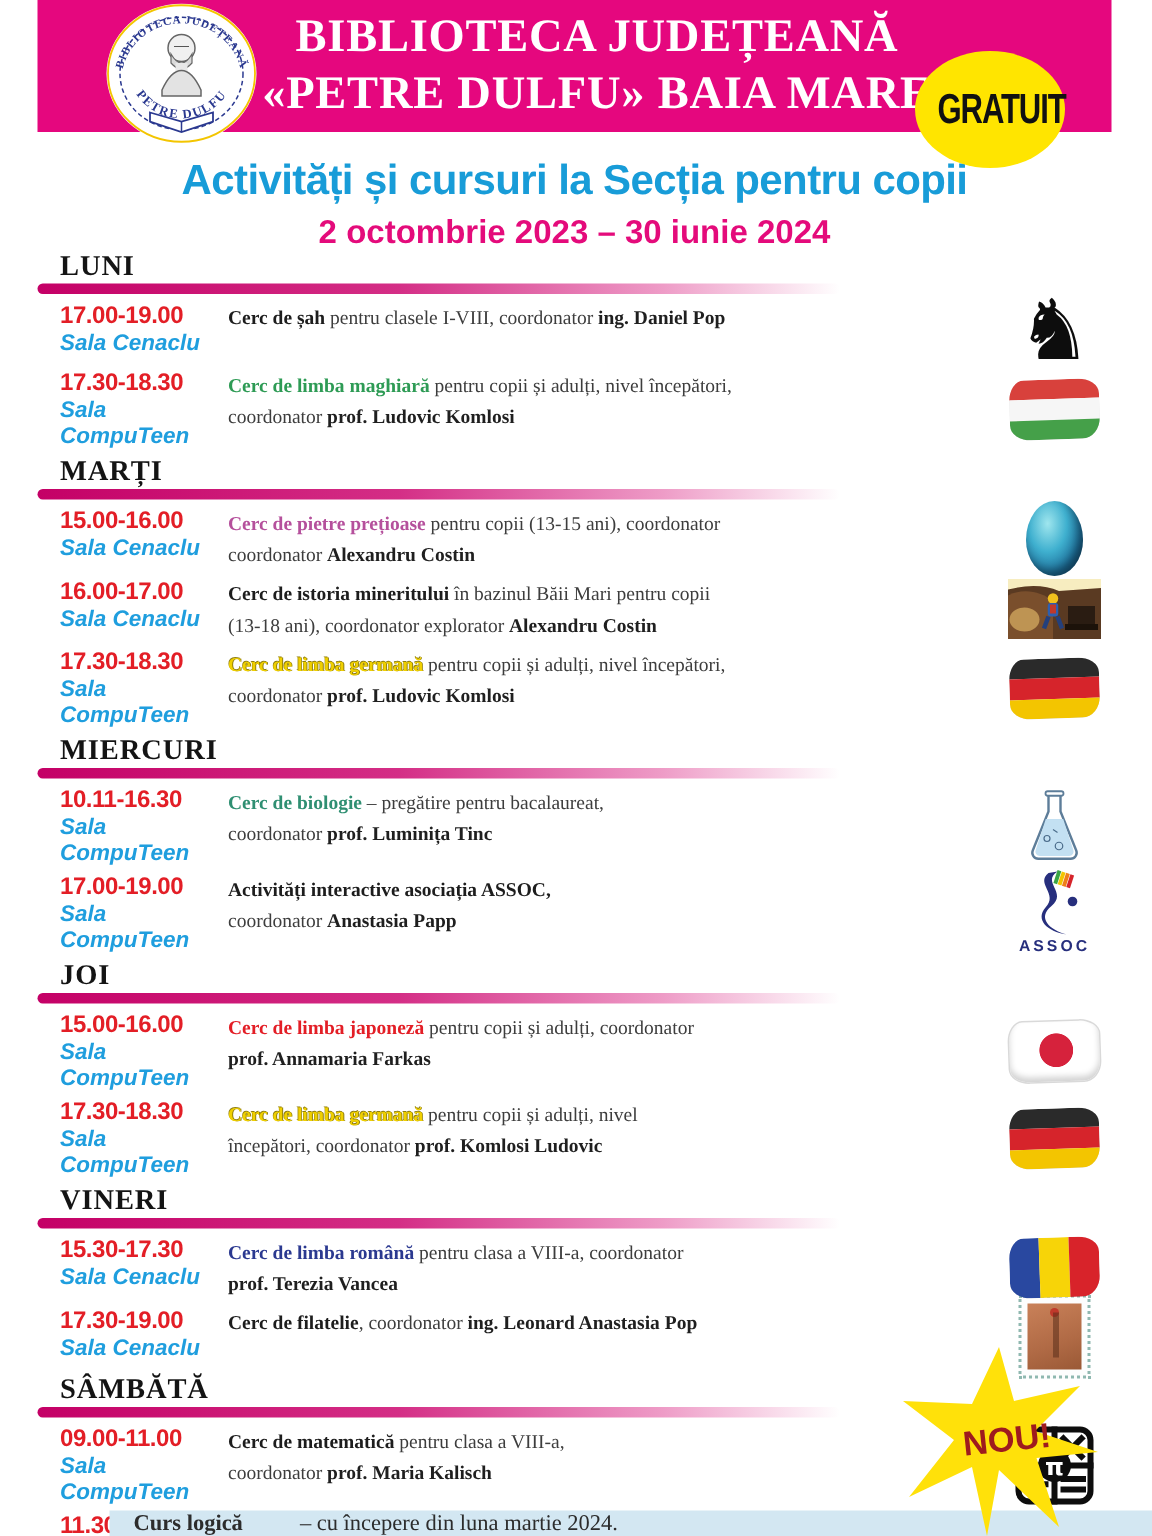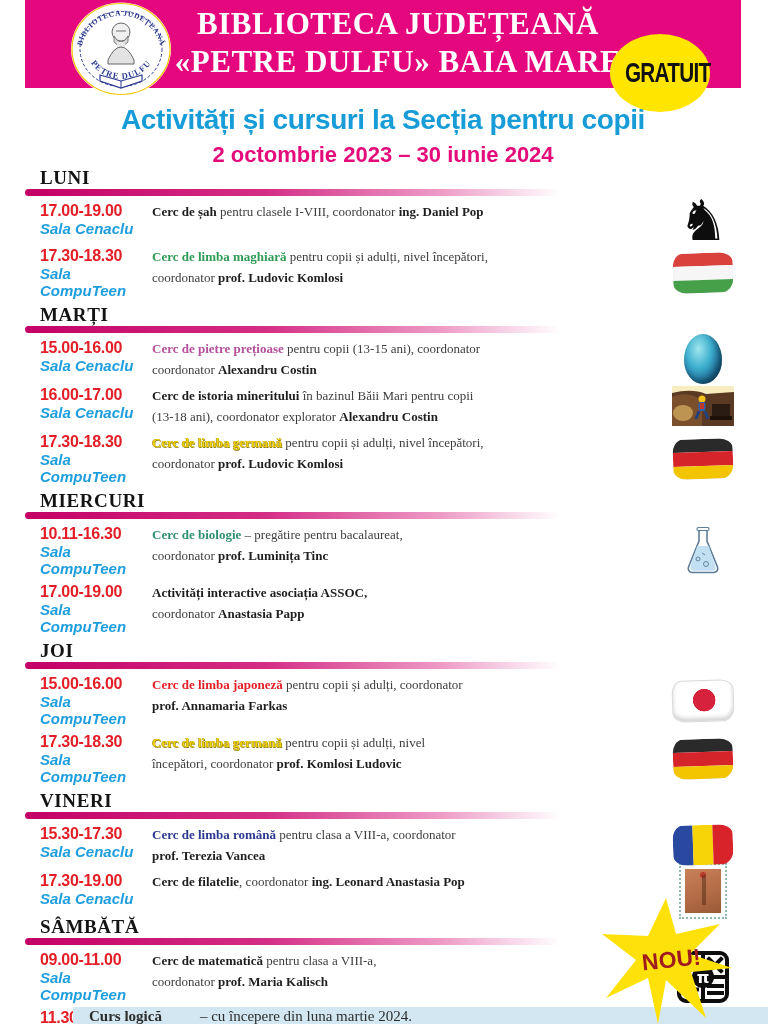--- a/index.html
+++ b/index.html
@@ -224,20 +224,35 @@
               <path d="M18 27 l3 2" stroke="#4a6b8a" stroke-width="0.8"></path>
             </svg>
           </div>
         </div>
         <div class="event">
           <div class="time-col">
             <div class="time">17.00-19.00</div>
             <div class="room">Sala CompuTeen</div>
           </div>
           <div class="desc"><span class="c c-black">Activități interactive asociația ASSOC,</span><br><span>coordonator </span><span class="b">Anastasia Papp</span></div>
+          <div class="icon-col">
+            <div class="assoc">
+              <svg width="42" height="44" viewBox="0 0 42 44">
+                <path d="M23 1 C12 8 30 15 19 24 C9 32 18 40 29 43 C16 41 8 33 15 25 C24 16 8 9 17 2 Z" fill="#272f7d"></path>
+                <g transform="rotate(18 25 7)">
+                  <rect x="21" y="1" width="2.6" height="9" fill="#3aa545"></rect>
+                  <rect x="24" y="1" width="2.6" height="9" fill="#f3c500"></rect>
+                  <rect x="27" y="1" width="2.6" height="9" fill="#ef7f1a"></rect>
+                  <rect x="30" y="1" width="2.6" height="9" fill="#d6242b"></rect>
+                </g>
+                <circle cx="33" cy="21" r="3.2" fill="#272f7d"></circle>
+              </svg>
+              <div class="assoc-label">ASSOC</div>
+            </div>
+          </div>
         </div>
       </section>
       <section class="day">
         <div class="day-header">JOI</div>
         <div class="day-line"></div>
         <div class="event">
           <div class="time-col">
             <div class="time">15.00-16.00</div>
             <div class="room">Sala CompuTeen</div>
           </div>

